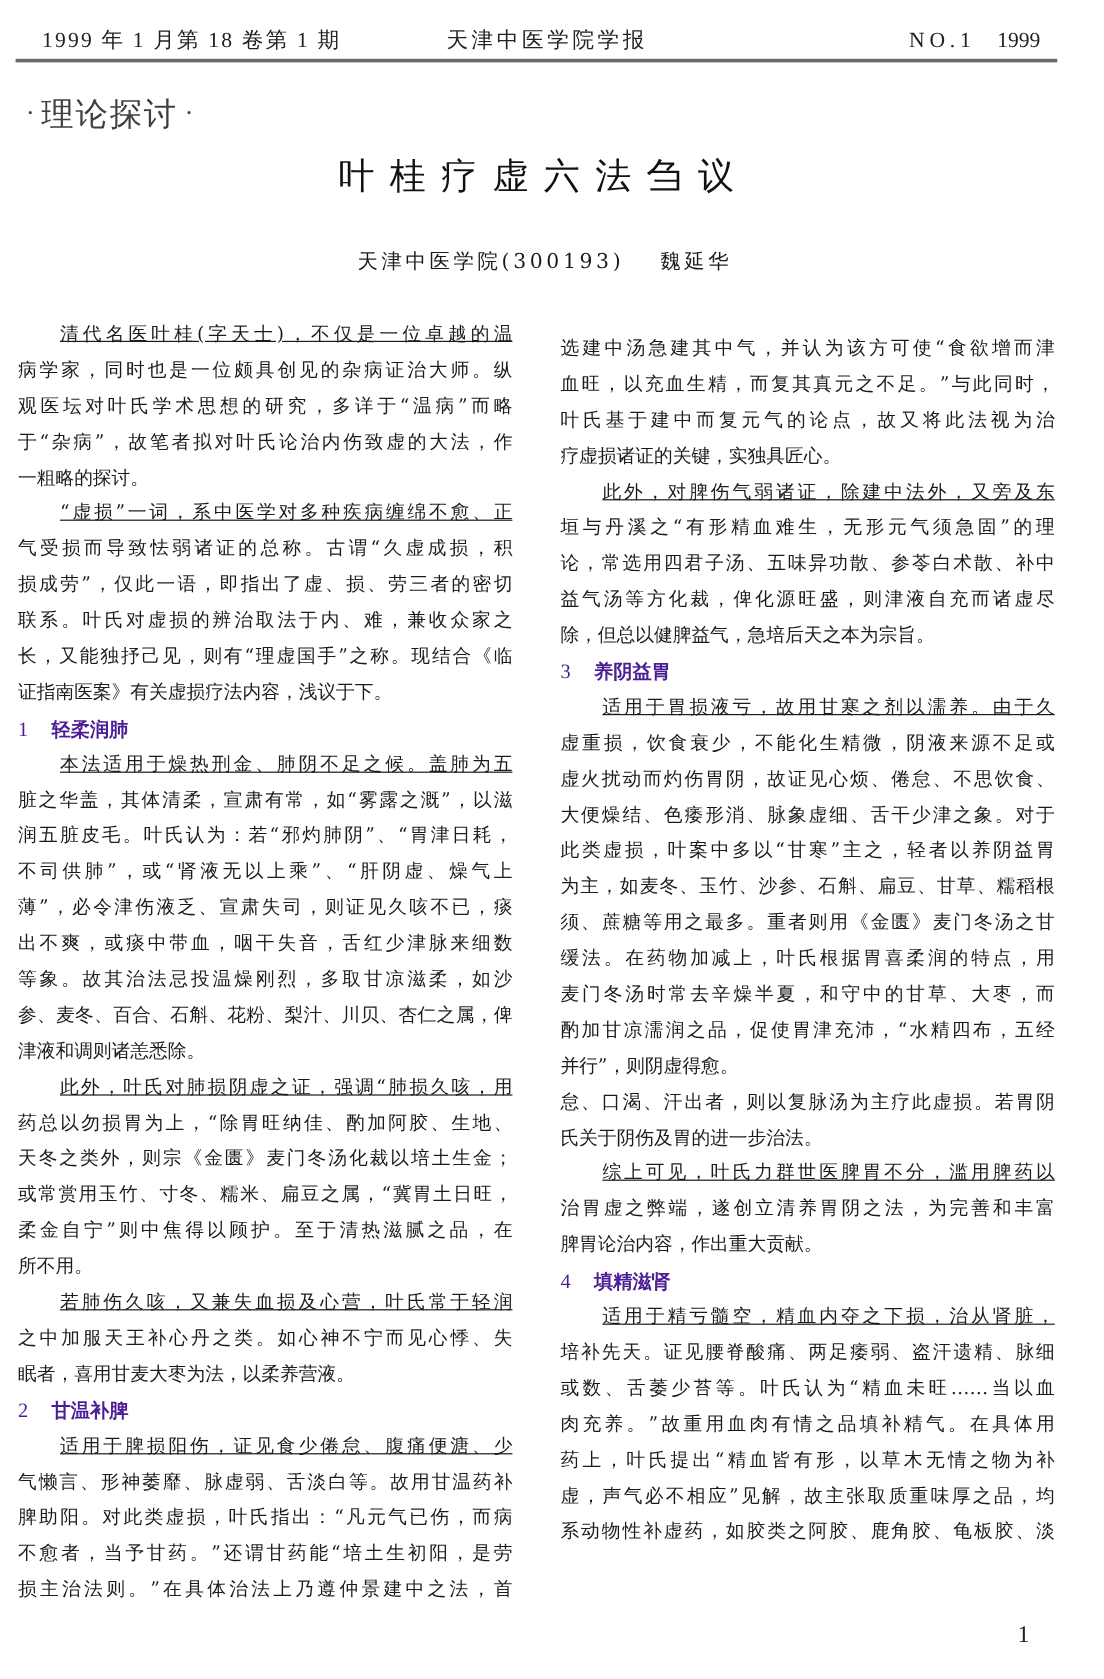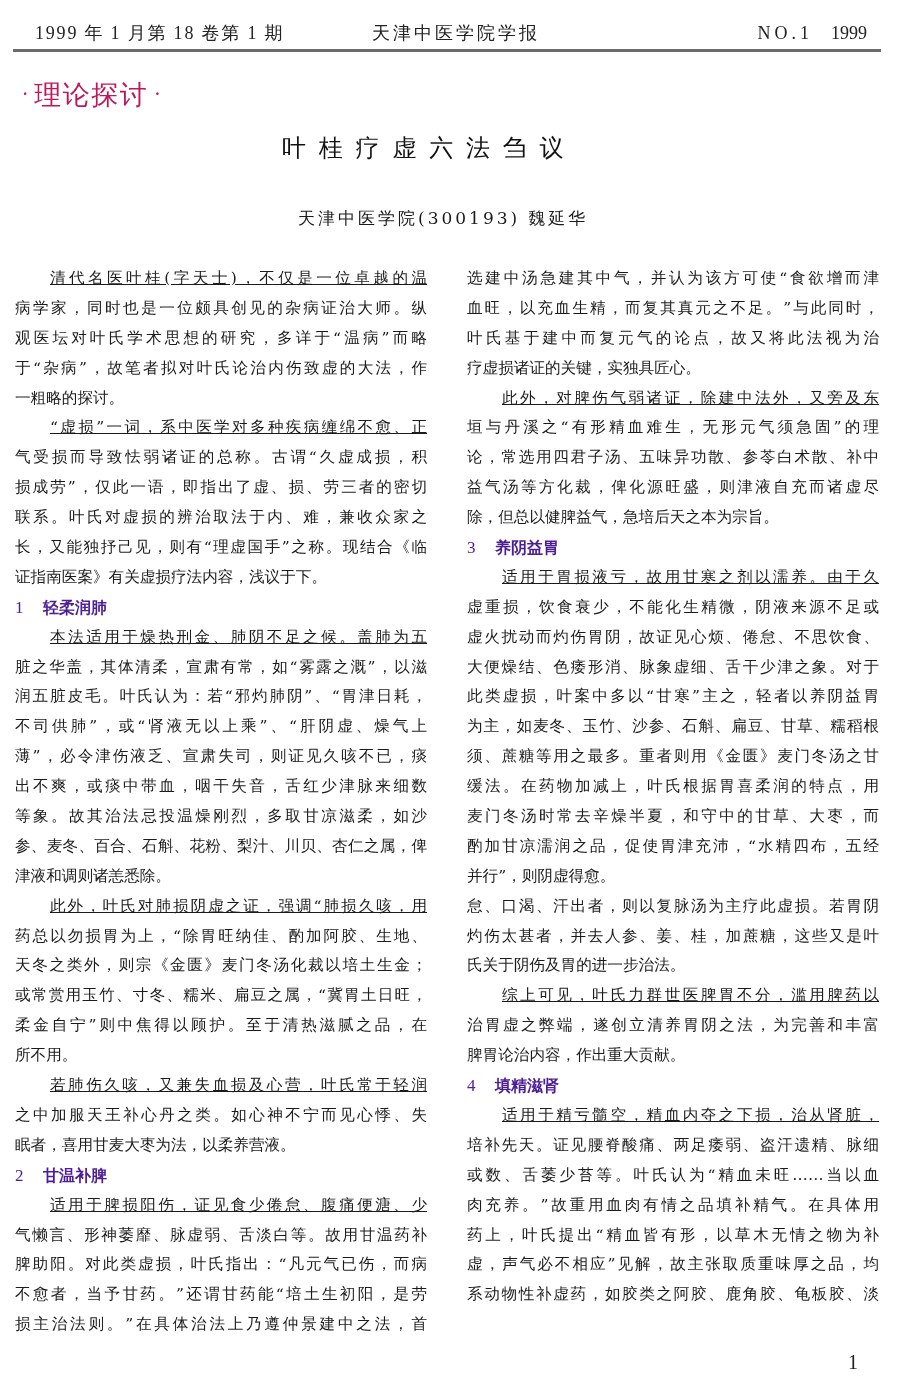--- a/index.html
+++ b/index.html
@@ -16,37 +16,37 @@
   .hdr-center { left:372px; letter-spacing:3px; }
   .hdr-right { right:53px; }
   .hdr-right .no { letter-spacing:4px; }
   .hdr-right .yr { margin-left:18px; }
   .rule {
     position:absolute; left:13px; top:49px; width:868px; height:0;
     border-top:3px solid #6b6b6b;
   }
   .col-tag {
     position:absolute; left:22px; top:77px; font-size:27px; line-height:34px;
-    white-space:nowrap; color:#be185d;
+    white-space:nowrap; color:#404040;
   }
   .col-tag .dot { font-size:20px; vertical-align:3px; }
   .col-tag .lbl { letter-spacing:1.5px; margin:0 6px 0 6px; }
   .title {
     position:absolute; left:282px; top:129px; font-family:"DejaVu Sans", sans-serif;
-    font-size:24px; line-height:38px; letter-spacing:12.8px; white-space:nowrap; color:#111;
+    font-size:30px; line-height:38px; letter-spacing:12.8px; white-space:nowrap; color:#111;
   }
   .byline {
     position:absolute; left:298px; top:206px; font-size:17px; line-height:24px;
     white-space:nowrap; color:#1a1a1a;
   }
   .byline .aff { letter-spacing:3px; }
-  .byline .author { margin-left:8px; letter-spacing:3px; }
+  .byline .author { margin-left:30px; letter-spacing:3px; }
   .col { position:absolute; top:264px; width:412px; }
   .col.left { left:15px; }
-  .col.right { left:467px; }
+  .col.right { left:467px;margin-top:12px; }
   .ln {
     height:29.9px; line-height:29.9px; font-size:15.6px;
     text-align:justify; text-align-last:justify; text-justify:inter-character;
     font-feature-settings:"halt" 1; color:#1b1b1b;
   }
   .ln.ind { padding-left:35px;text-decoration:underline; }
   .ln.end { text-align-last:left; }
   .hd {
     height:29.9px; line-height:29.9px; white-space:nowrap;
     font-family:"DejaVu Sans", sans-serif; font-size:16px; font-weight:bold; color:#4c1d95;
@@ -159,21 +159,20 @@
     <div class="ln">此类虚损，叶案中多以“甘寒”主之，轻者以养阴益胃</div>
     <div class="ln">为主，如麦冬、玉竹、沙参、石斛、扁豆、甘草、糯稻根</div>
     <div class="ln">须、蔗糖等用之最多。重者则用《金匮》麦门冬汤之甘</div>
     <div class="ln">缓法。在药物加减上，叶氏根据胃喜柔润的特点，用</div>
     <div class="ln">麦门冬汤时常去辛燥半夏，和守中的甘草、大枣，而</div>
     <div class="ln">酌加甘凉濡润之品，促使胃津充沛，“水精四布，五经</div>
     <div class="ln end">并行”，则阴虚得愈。</div>
   </div>
   <div>
     <div class="ln">怠、口渴、汗出者，则以复脉汤为主疗此虚损。若胃阴</div>
-    <div class="ln">灼伤太甚者，并去人参、姜、桂，加蔗糖，这些又是叶</div>
     <div class="ln end">氏关于阴伤及胃的进一步治法。</div>
   </div>
   <div>
     <div class="ln ind">综上可见，叶氏力群世医脾胃不分，滥用脾药以</div>
     <div class="ln">治胃虚之弊端，遂创立清养胃阴之法，为完善和丰富</div>
     <div class="ln end">脾胃论治内容，作出重大贡献。</div>
   </div>
   <div class="hd">
     <span class="num">4</span><span>填精滋肾</span>
   </div>

